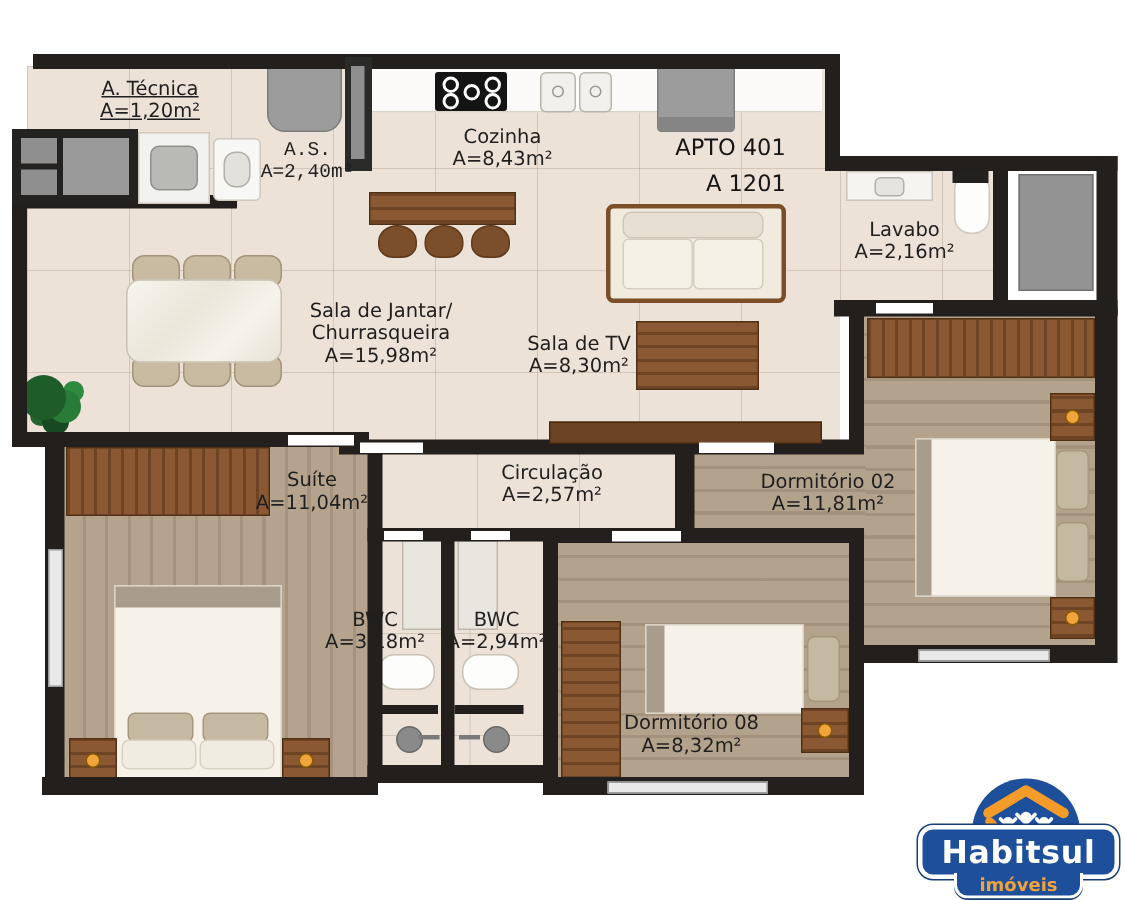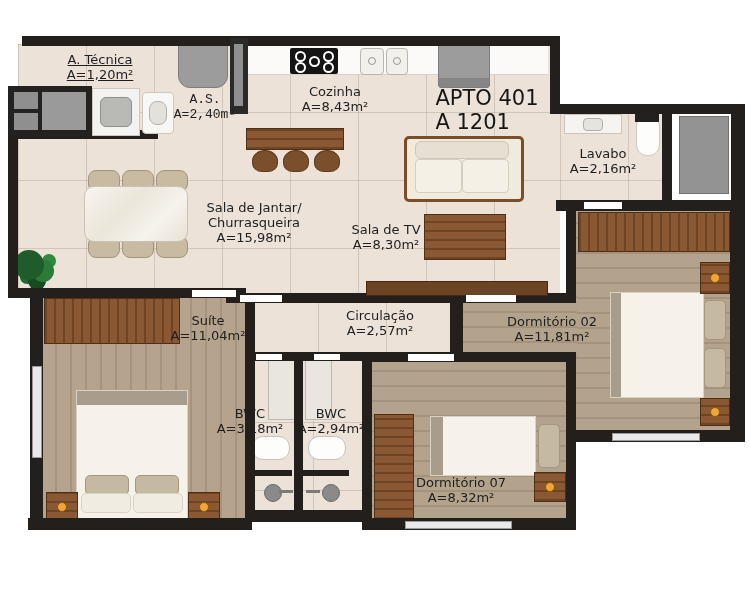--- a/index.html
+++ b/index.html
@@ -24,22 +24,22 @@
   .wooddarkv{background:#8a5833;
             background-image:repeating-linear-gradient(90deg,rgba(55,30,10,.35) 0 2px,transparent 2px 9px);
             border:1px solid #4f3014;}
   .whitebox{background:#f6f2ea;border:1px solid #cfc8ba;}
   .tan{background:#c6b9a2;border:1px solid #a5967c;border-radius:5px;}
   .gray{background:#9c9c9c;}
   .knob{position:absolute;width:8px;height:8px;border-radius:50%;
         background:#f0a53c;border:1px solid #8a5a00;left:50%;top:50%;margin:-5px 0 0 -5px;}
   .lbl{position:absolute;transform:translateX(-50%);text-align:center;z-index:6;
        font-size:13px;line-height:15px;color:#1f1f1f;white-space:nowrap;}
-  .title{position:absolute;transform:translateX(-50%);text-align:left;z-index:6;
-         font-size:21px;line-height:24px;color:#161616;white-space:nowrap;}
+  .title{position:absolute;transform:translateX(-50%);text-align:right;z-index:6;
+         font-size:15px;line-height:24px;color:#161616;white-space:nowrap;}
   
   #logo{position:absolute;left:612px;top:516px;width:136px;height:82px;z-index:8;}
   .dome{position:absolute;left:33px;top:0px;width:72px;height:50px;background:#1d4f9a;
         border:3px solid #fff;border-bottom:none;border-radius:39px 39px 0 0;
         box-shadow:0 0 0 1px #14ole;}
   .band{position:absolute;left:0px;top:34px;width:128px;height:30px;background:#1d4f9a;
         border:3px solid #fff;border-radius:10px;box-shadow:0 0 0 1px #163e77;
         display:flex;align-items:center;justify-content:center;}
   .band span{color:#fff;font-weight:bold;font-size:21px;letter-spacing:.5px;}
   .sub{position:absolute;left:24px;top:66px;width:82px;height:15px;background:#1d4f9a;
@@ -234,39 +234,61 @@
   </div>
   <div class="lbl" style="left:254px;top:200px;">
     <span>Sala de Jantar/</span><br>
     <span>Churrasqueira</span><br>
     <span>A=15,98m²</span>
   </div>
   <div class="lbl" style="left:386px;top:222px;">
     <span>Sala de TV</span><br>
     <span>A=8,30m²</span>
   </div>
-  <div class="lbl" style="left:368px;top:308px;margin-left:12px;">
+  <div class="lbl" style="left:368px;top:308px;">
     <span>Circulação</span><br>
     <span>A=2,57m²</span>
   </div>
   <div class="lbl" style="left:208px;top:313px;">
     <span>Suíte</span><br>
     <span>A=11,04m²</span>
   </div>
   <div class="lbl" style="left:250px;top:406px;">
     <span>BWC</span><br>
     <span>A=3,18m²</span>
   </div>
   <div class="lbl" style="left:331px;top:406px;">
     <span>BWC</span><br>
     <span>A=2,94m²</span>
   </div>
   <div class="lbl" style="left:552px;top:314px;">
     <span>Dormitório 02</span><br>
     <span>A=11,81m²</span>
   </div>
   <div class="lbl" style="left:461px;top:475px;">
-    <span>Dormitório 07</span><br>
+    <span>Dormitório 08</span><br>
     <span>A=8,32m²</span>
   </div>
 
+  <div id="logo">
+    <div class="dome">
+      <svg width="72" height="50" viewBox="0 0 72 50">
+        <ellipse cx="14" cy="33" rx="4" ry="8" fill="#f49b2a" transform="rotate(-28 14 33)"></ellipse>
+        <path d="M11 23 L36 8 L61 23" stroke="#f49b2a" stroke-width="7" fill="none" stroke-linecap="round" stroke-linejoin="round"></path>
+        <g stroke="#ffffff" stroke-width="2.4" stroke-linecap="round" fill="none">
+          <circle cx="24" cy="29" r="3.4" fill="#ffffff" stroke="none"></circle>
+          <path d="M19 27 L24 32 M29 27 L24 32 M24 32 L24 40 M24 40 L21 46 M24 40 L27 46"></path>
+          <circle cx="36" cy="26" r="3.8" fill="#ffffff" stroke="none"></circle>
+          <path d="M30 24 L36 30 M42 24 L36 30 M36 30 L36 39 M36 39 L33 46 M36 39 L39 46"></path>
+          <circle cx="48" cy="29" r="3.4" fill="#ffffff" stroke="none"></circle>
+          <path d="M43 27 L48 32 M53 27 L48 32 M48 32 L48 40 M48 40 L45 46 M48 40 L51 46"></path>
+        </g>
+      </svg>
+    </div>
+    <div class="band">
+      <span>Habitsul</span>
+    </div>
+    <div class="sub">
+      <span>imóveis</span>
+    </div>
+  </div>
 
 </div>
 
 </body></html>

